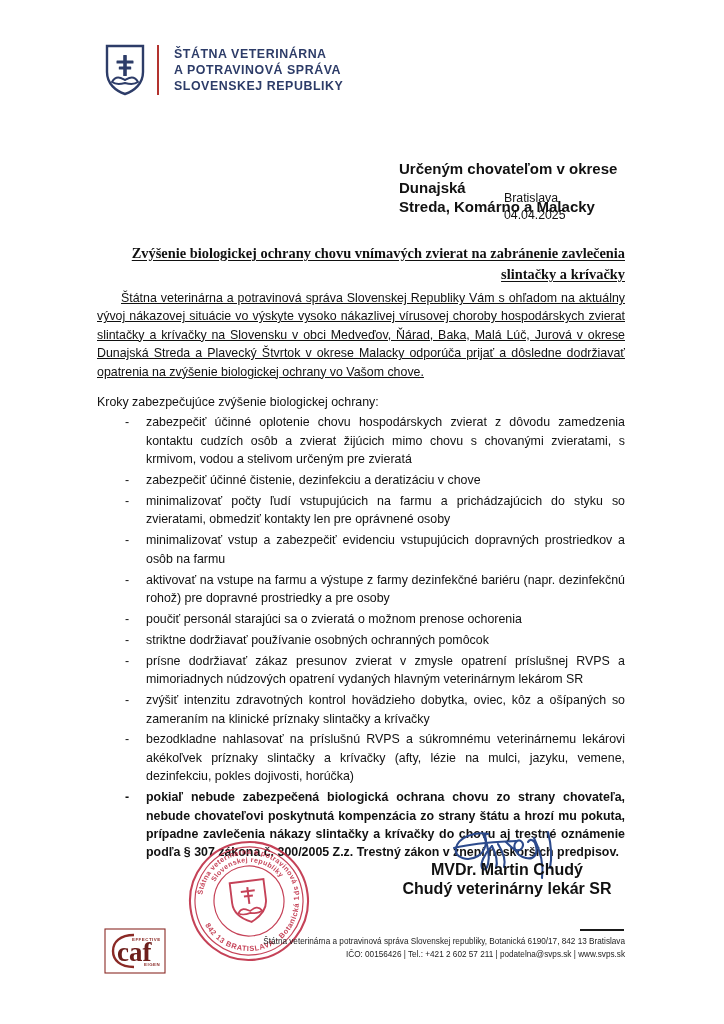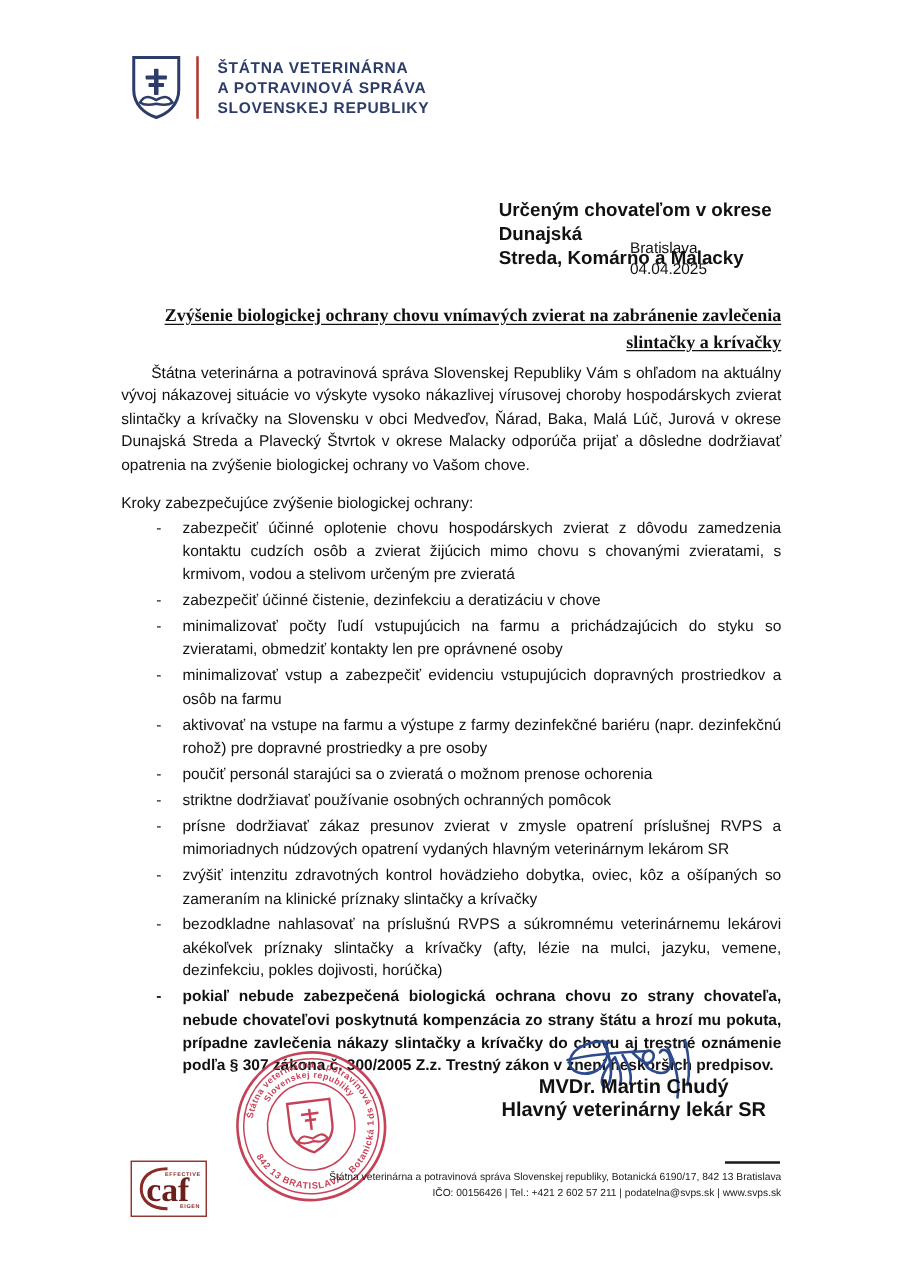--- a/index.html
+++ b/index.html
@@ -86,20 +86,21 @@
     top: 289px;
     width: 528px;
     color: #111;
   }
   .para {
     font-size: 12.4px;
     line-height: 18.4px;
     text-align: justify;
     text-indent: 24px;
     margin: 0;
+    text-decoration: underline;
   }
   .lead-in {
     font-size: 12.4px;
     line-height: 18.4px;
     margin: 12px 0 0 0;
   }
   ul.steps {
     list-style: none;
     margin: 2px 0 0 0;
     padding: 0;
@@ -246,21 +247,21 @@
         <path d="M96 34 C104 36 108 30 106 22 C105 16 100 14 98 18"></path>
         <path d="M104 14 C110 26 114 40 112 54"></path>
         <path d="M118 8 C121 20 122 34 120 44"></path>
         <path d="M24 24 C40 20 60 18 86 17"></path>
       </g>
     </svg>
   </div>
 
   <div class="signature-block">
     <div>MVDr. Martin Chudý</div>
-    <div>Hlavný veterinárny lekár SR</div>
+    <div>Chudý veterinárny lekár SR</div>
   </div>
 
   <div class="stamp">
     <svg width="126" height="126" viewBox="0 0 126 126">
       <defs>
         <path id="arcTop" d="M 16 63 A 47 47 0 0 1 110 63"></path>
         <path id="arcTop2" d="M 24 63 A 39 39 0 0 1 102 63"></path>
         <path id="arcBot" d="M 13 63 A 50 50 0 0 0 113 63"></path>
         <path id="arcBot2" d="M 21 63 A 42 42 0 0 0 105 63"></path>
       </defs>

